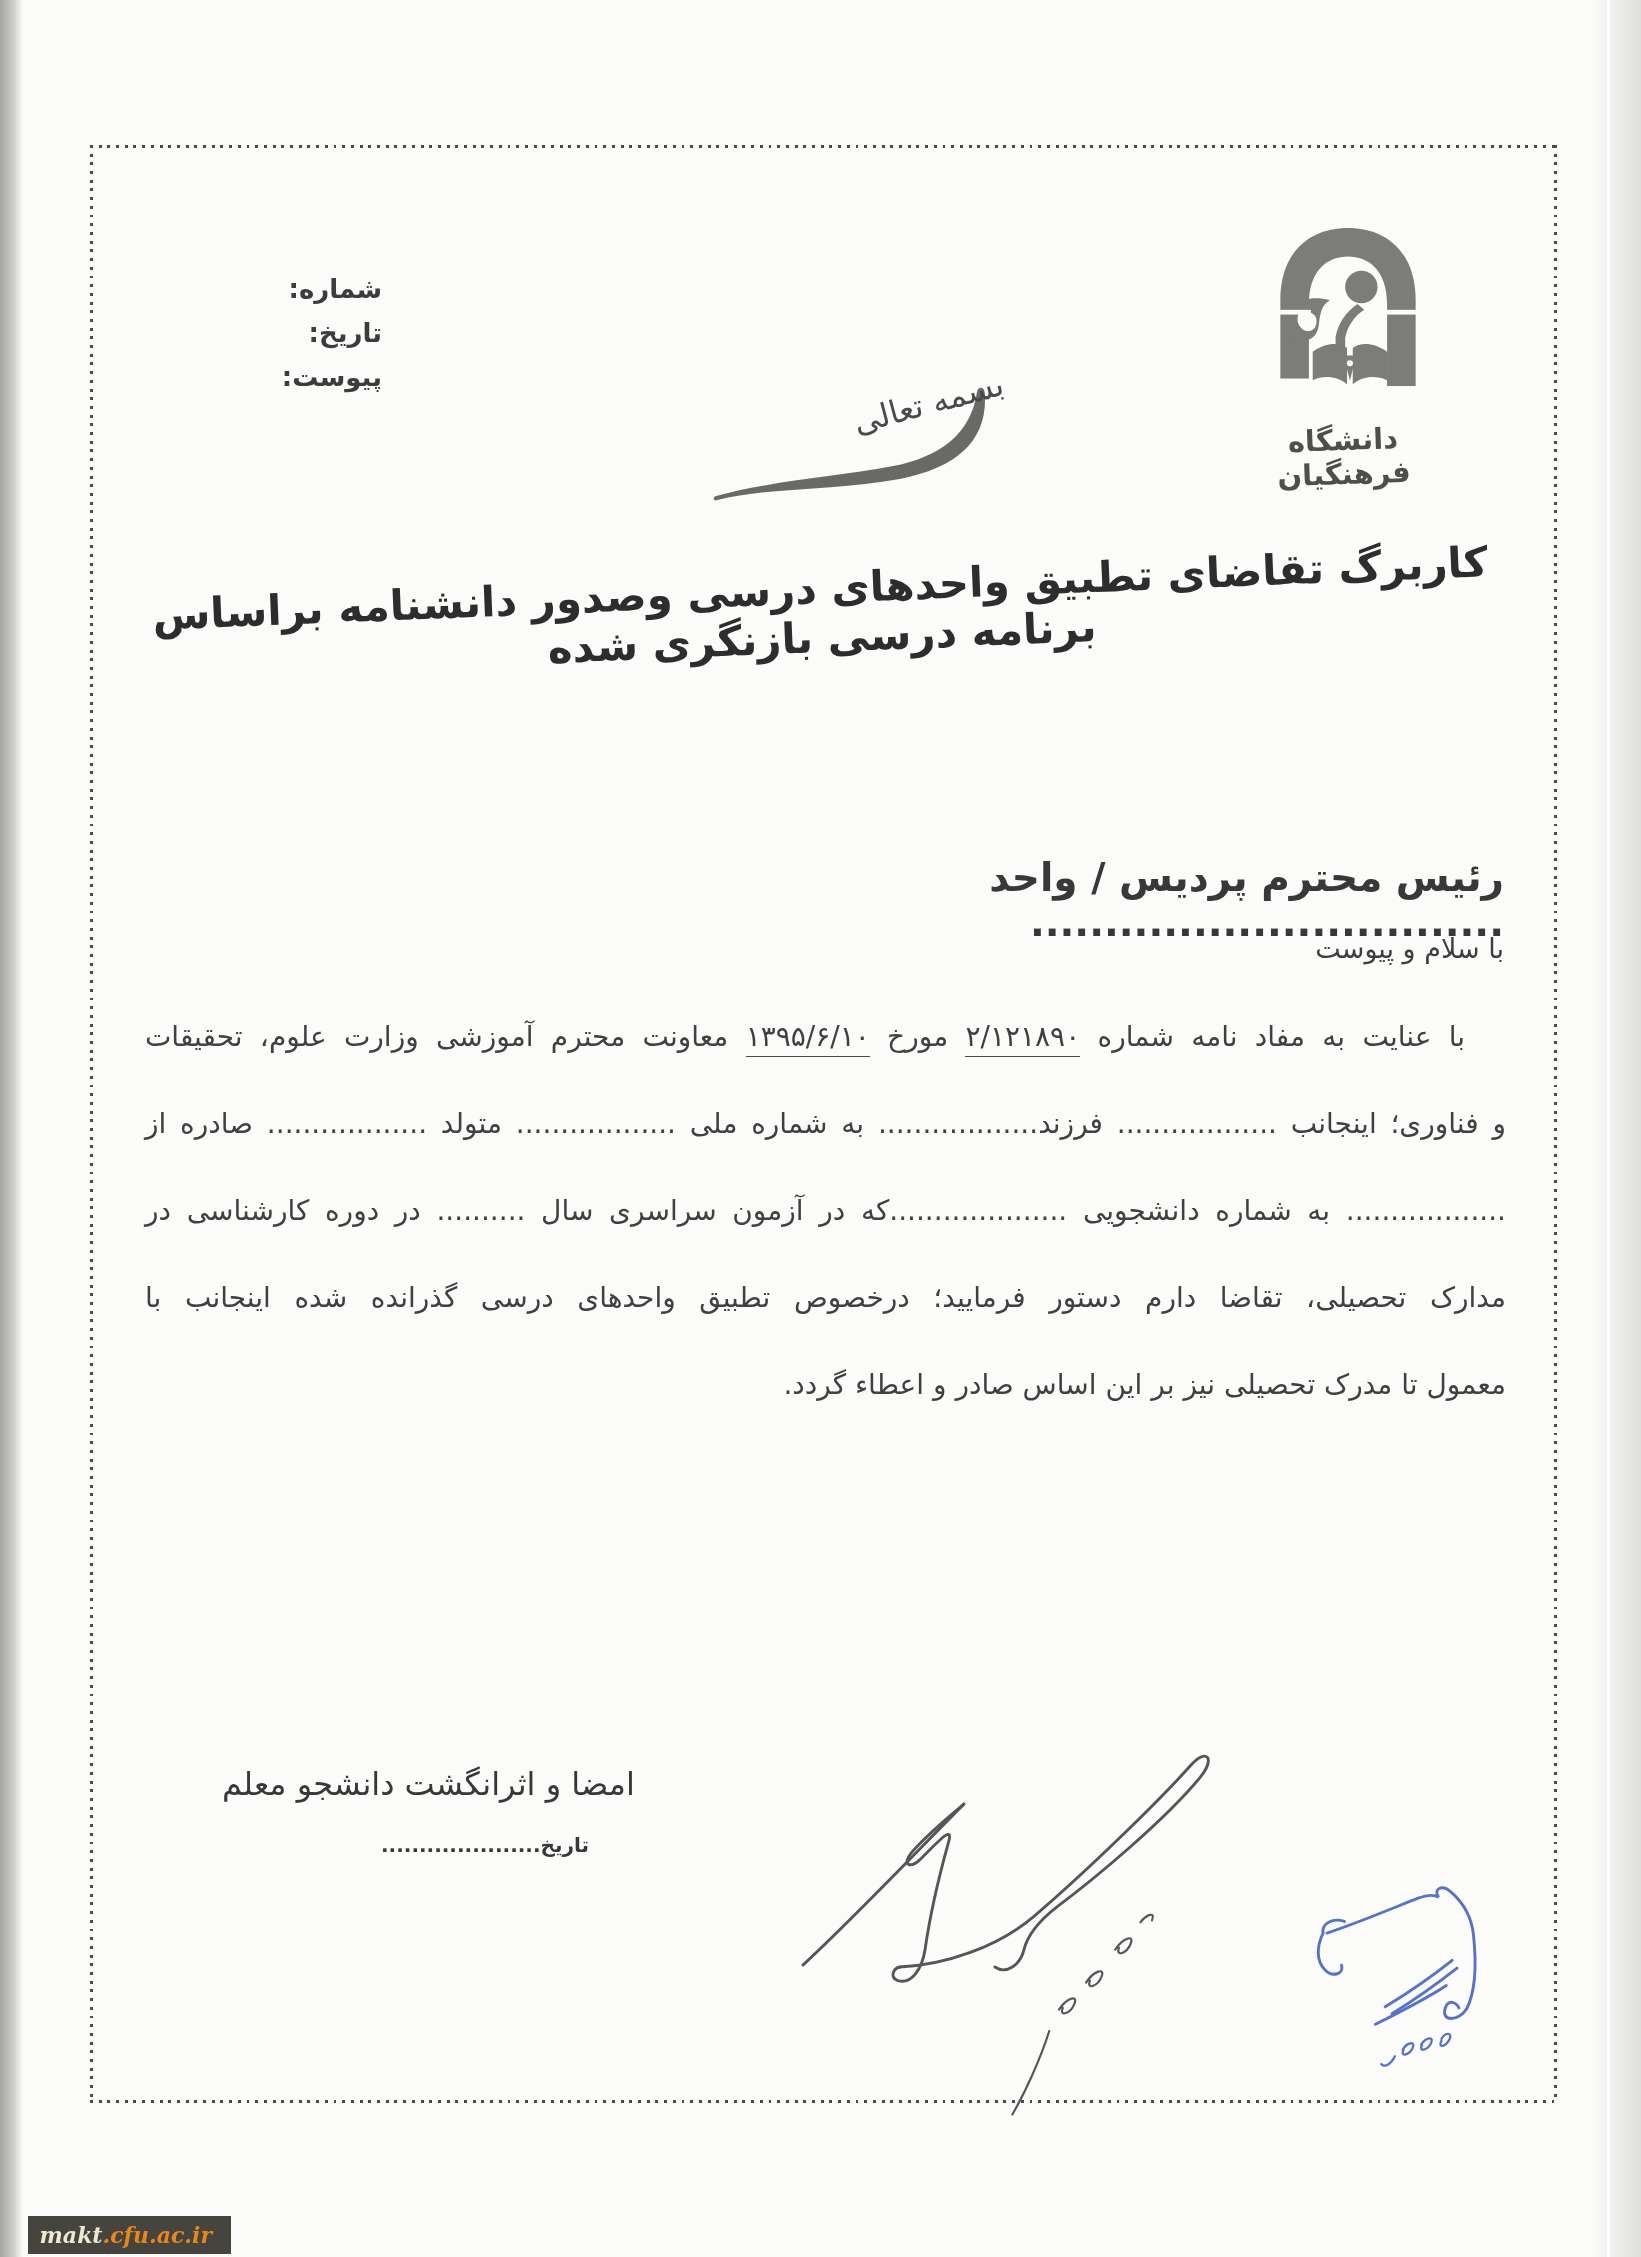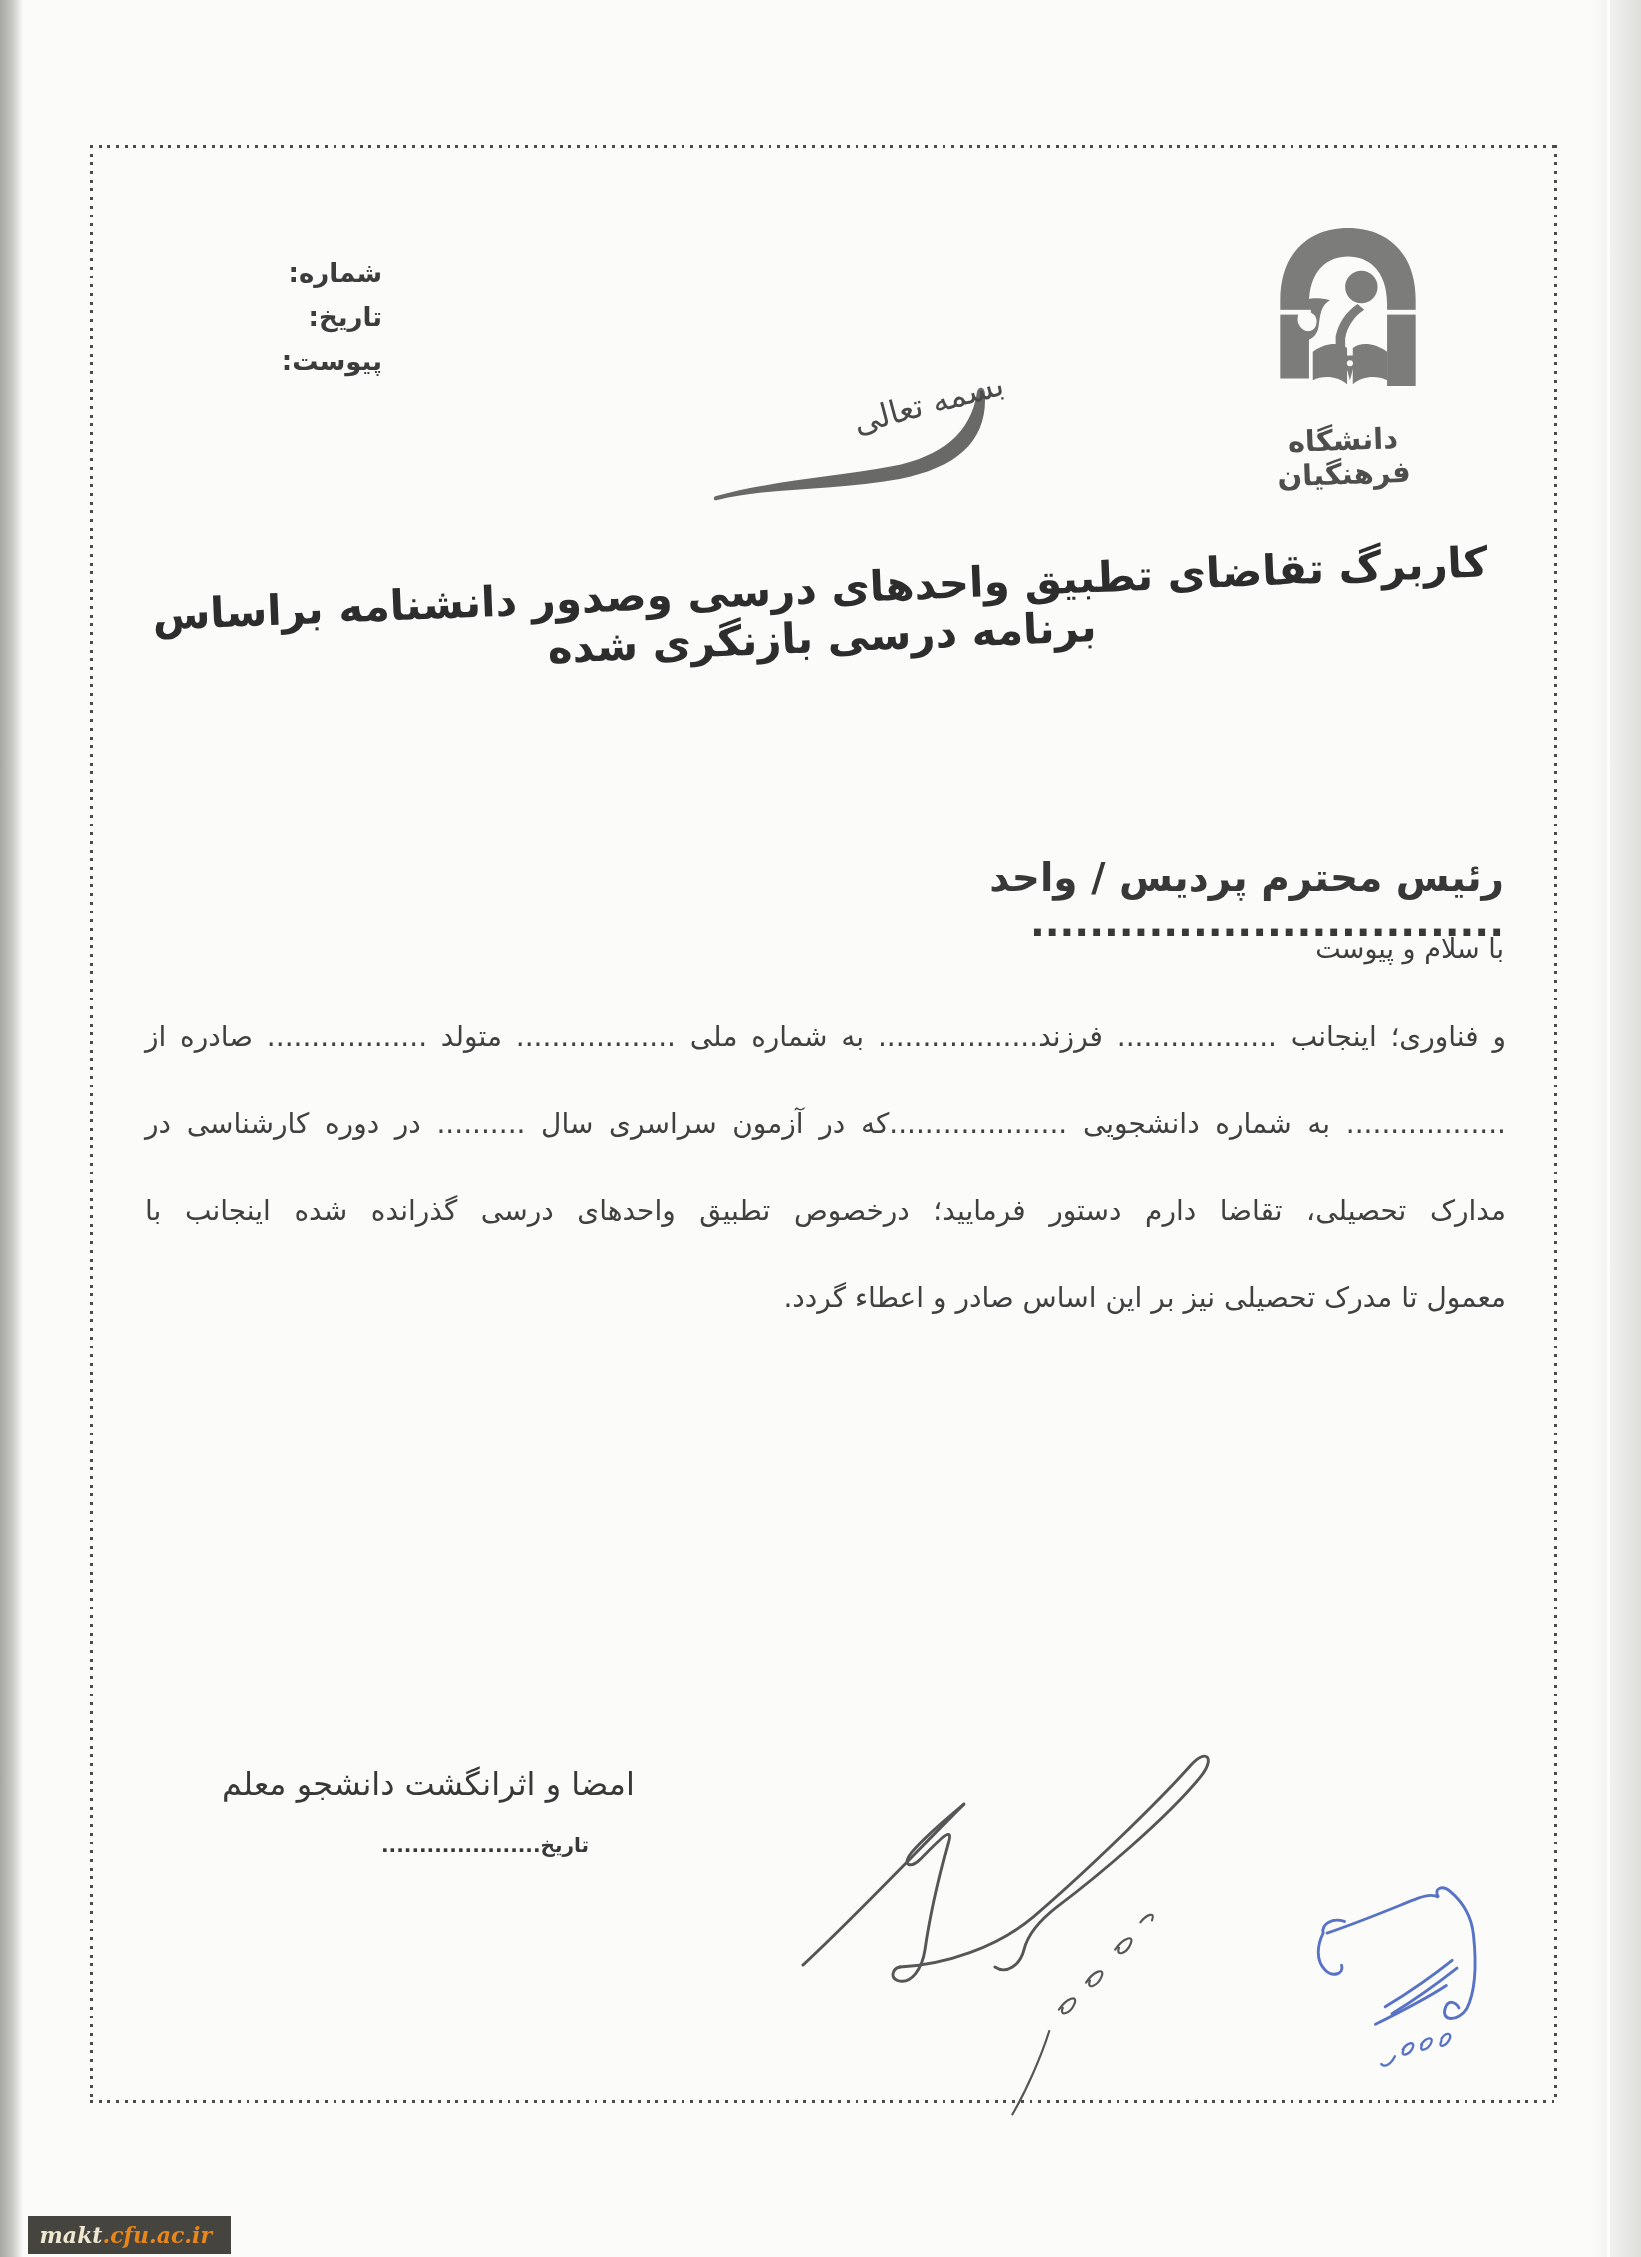--- a/index.html
+++ b/index.html
@@ -9,21 +9,21 @@
   
   .edge-left{left:0;top:0;width:23px;height:2257px;
     background:linear-gradient(to right,#a6a6a3,#c9c9c6 55%,#fbfbf9);}
   .edge-right{right:0;top:0;width:50px;height:2257px;
     background:linear-gradient(to left,#dededb,#ececea 45%,#fbfbf9);}
   .paper-seam{left:1607px;top:0;width:2.9px;height:2257px;background:#ffffff;opacity:.9;}
   
   .dot-h{height:2.9px;background:repeating-linear-gradient(to right,#4b4b49 0 2.9px,transparent 2.9px 8.7px);}
   .dot-v{width:2.9px;background:repeating-linear-gradient(to bottom,#4b4b49 0 2.9px,transparent 2.9px 8.7px);}
   
-  .meta{left:285px;top:251px;width:97px;text-align:right;direction:rtl;
+  .meta{left:285px;top:267px;width:97px;text-align:right;direction:rtl;
     font-size:26px;font-weight:600;color:#3c3c3c;}
   .meta div{line-height:44px;}
   
   .logo-wrap{left:1267px;top:216px;width:162px;height:201px;}
   .logo-caption{left:1218px;top:423px;width:251px;text-align:center;direction:rtl;
     font-size:29px;font-weight:700;color:#4e4e4c;transform:rotate(-2deg);}
   
   .bismillah{left:666px;top:363px;width:338px;height:172px;}
   .bismillah-text{position:absolute;right:5.8px;top:1.9px;font-size:32px;color:#4a4a4a;
     direction:rtl;transform:rotate(-15deg);transform-origin:right top;font-weight:500;}
@@ -99,20 +99,23 @@
   </svg>
   <div class="bismillah-text">بسمه تعالی</div>
 </div>
 
 <div class="abs title">کاربرگ تقاضای تطبیق واحدهای درسی وصدور دانشنامه براساس برنامه درسی بازنگری شده</div>
 
 <div class="abs addressee">رئیس محترم پردیس / واحد ................................</div>
 <div class="abs salutation">با سلام و پیوست</div>
 
 <div class="abs body-block">
+  <div class="body-line first">
+    <span>با عنایت به مفاد نامه شماره </span><span class="u">۲/۱۲۱۸۹۰</span><span> مورخ </span><span class="u">۱۳۹۵/۶/۱۰</span><span> معاونت محترم آموزشی وزارت علوم، تحقیقات</span>
+  </div>
   <div class="body-line">و فناوری؛ اینجانب .................. فرزند.................. به شماره ملی .................. متولد .................. صادره از</div>
   <div class="body-line">.................. به شماره دانشجویی ....................که در آزمون سراسری سال .......... در دوره کارشناسی در</div>
   <div class="body-line">مدارک تحصیلی، تقاضا دارم دستور فرمایید؛ درخصوص تطبیق واحدهای درسی گذرانده شده اینجانب با</div>
   <div class="body-line last">معمول تا مدرک تحصیلی نیز بر این اساس صادر و اعطاء گردد.</div>
 </div>
 
 <div class="abs sig-label">امضا و اثرانگشت دانشجو معلم</div>
 <div class="abs sig-date">تاریخ.....................</div>
 
 <div class="abs sig-black">

